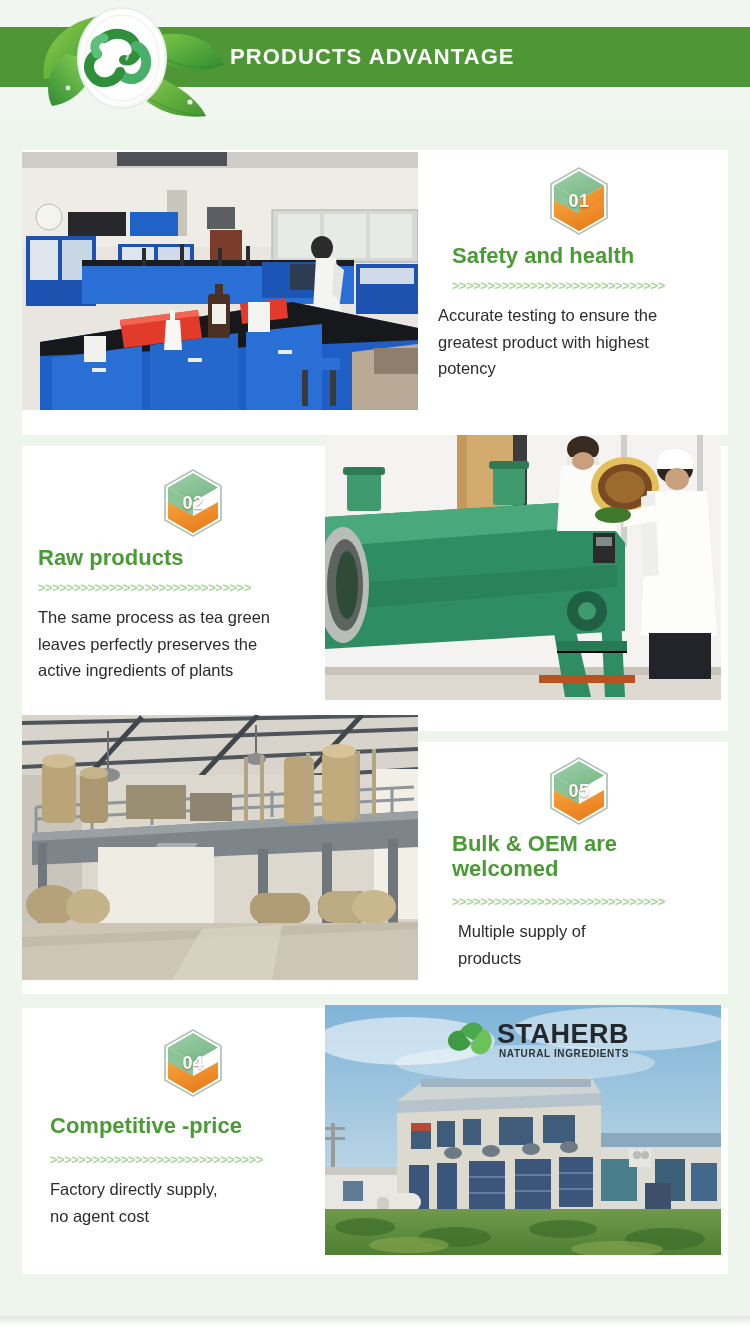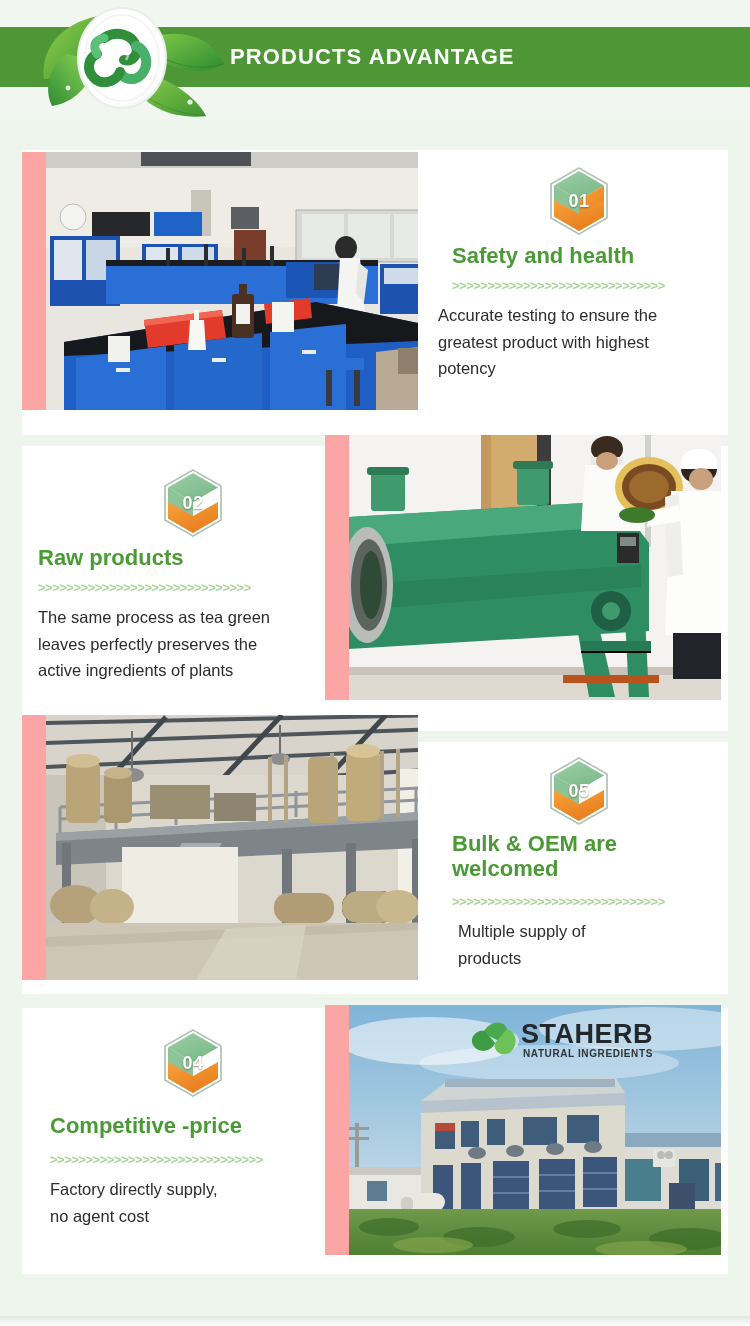--- a/index.html
+++ b/index.html
@@ -23,21 +23,21 @@
     display:flex; align-items:center;
     color:#ffffff; font-size:22px; font-weight:bold; letter-spacing:1.1px;
   }
   .logo-wrap { position:absolute; left:38px; top:2px; width:195px; height:118px; }
   .logo-wrap svg { display:block; }
 
   
   .sheet { position:absolute; left:0; top:120px; width:750px; height:1206px; background:#eef5ed; }
 
   .card { position:absolute; background:#ffffff; }
-  .photo { position:absolute; overflow:hidden; background:#fca5a5;padding-left:24px; }
+  .photo { position:absolute; overflow:hidden; background:#86efac; }
 
   
   .txt { position:absolute; }
   .title {
     color:#4a9a35; font-size:22px; font-weight:bold; line-height:1.12;
     position:absolute; white-space:pre-line;
   }
   .chev {
     position:absolute; color:#a8d49a; font-size:13px; font-weight:bold;
     letter-spacing:-0.5px; white-space:nowrap; overflow:hidden;

